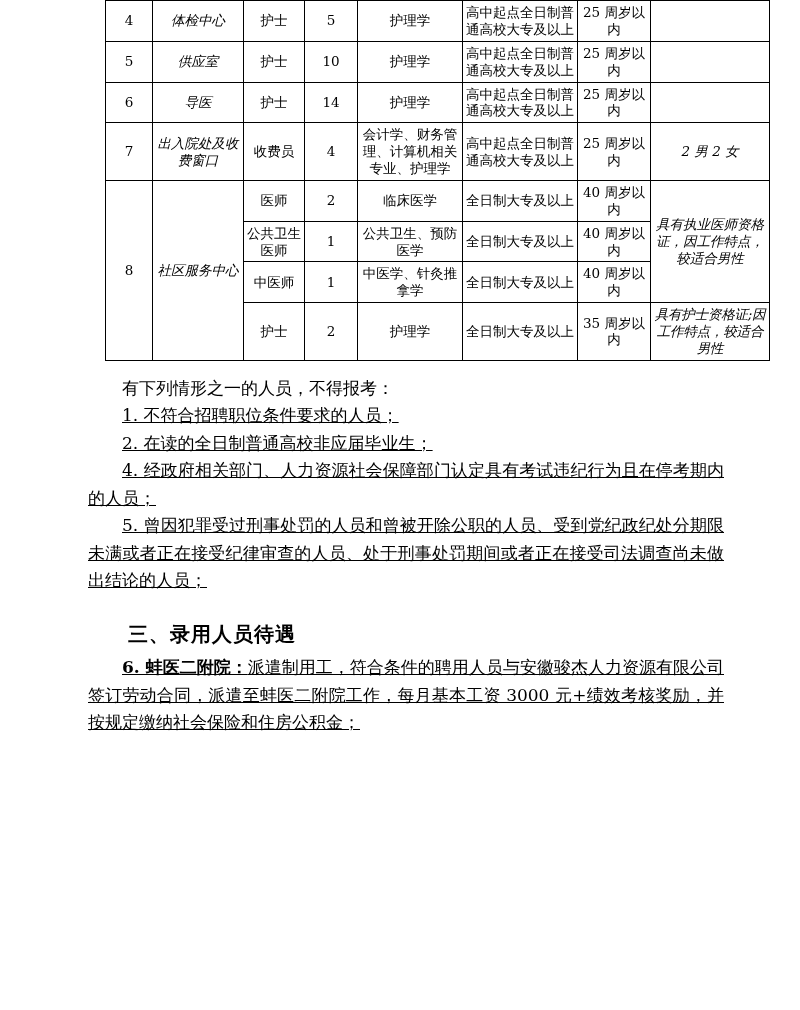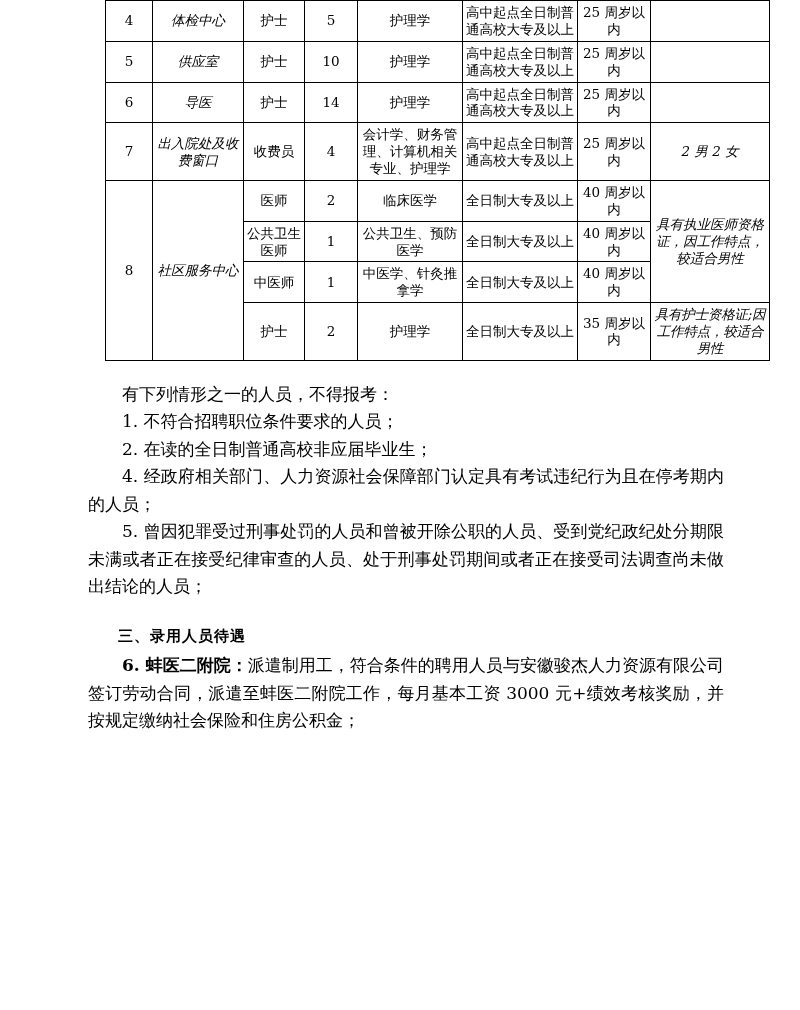--- a/index.html
+++ b/index.html
@@ -44,39 +44,40 @@
   td.c-post { width: 56px; }
   td.c-num { width: 48px; }
   td.c-major { width: 100px; }
   td.c-edu { width: 110px; }
   td.c-age { width: 68px; margin-top: 28px; }
   td.c-note { width: 114px; font-style: italic; }
   .tight { letter-spacing: -0.2px; }
 
   
   .body-text {
-    margin-top: 20px;
+    margin-top: 14px;
   }
   p.para {
     margin: 0;
     font-size: 17px;
     line-height: 1.62;
     text-align: justify;
     text-justify: inter-ideograph;
     text-indent: 2em;
+    text-decoration: underline;
   }
   p.lead {
     margin: 0;
     font-size: 17px;
     line-height: 1.62;
     text-indent: 2em;
   }
   h3.section {
     margin: 26px 0 0 0;
-    font-size: 15px;
+    font-size: 20px;
     font-weight: bold;
     text-indent: 2em;
     font-family: Liberation Mono, monospace;
     letter-spacing: 1px;
   }
   .bold-inline { font-weight: bold; }
   .spacer-sm { height: 6px; }
 </style>
 </head>
 <body>

